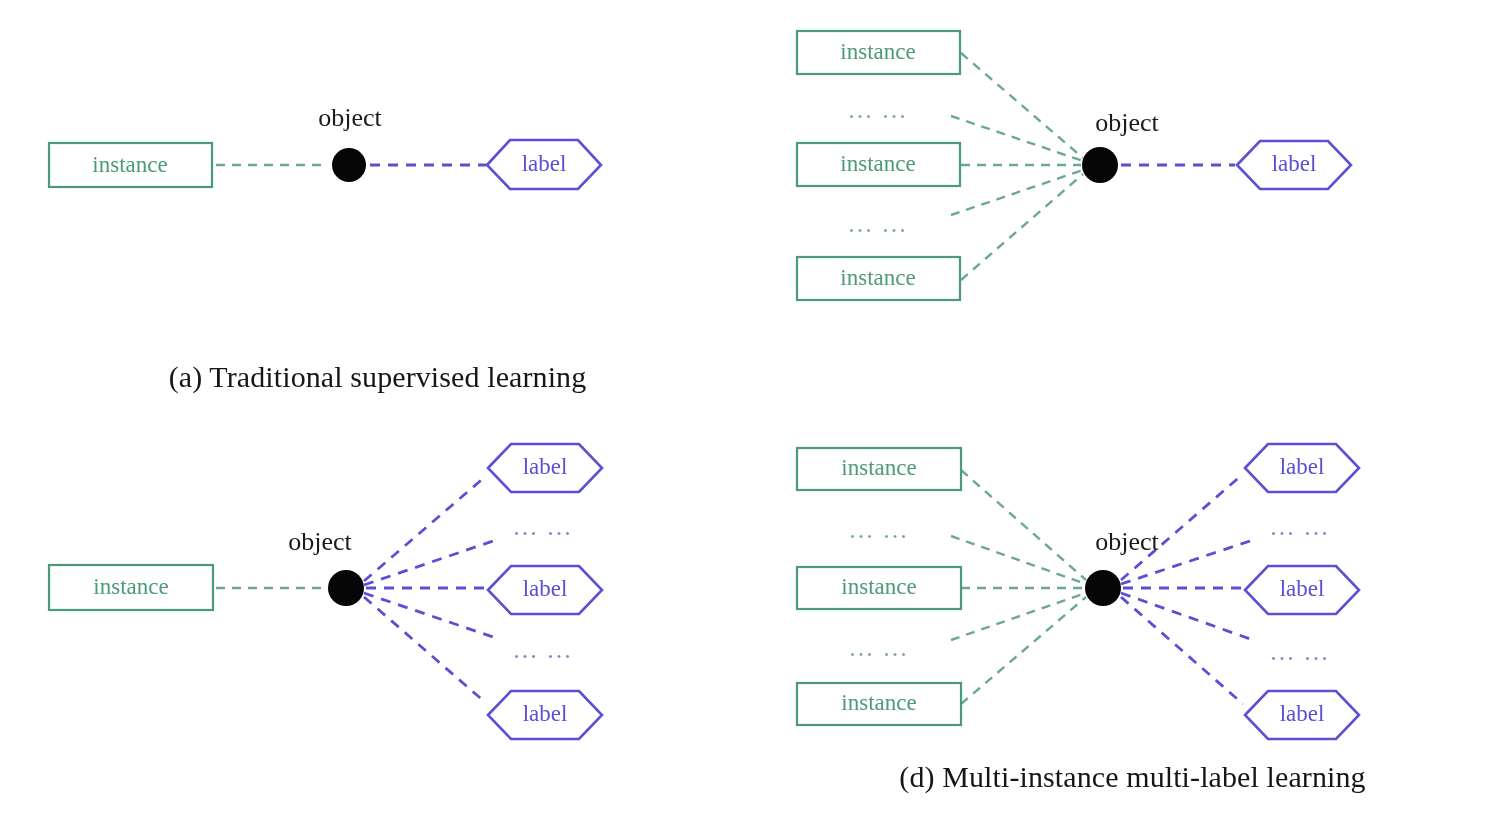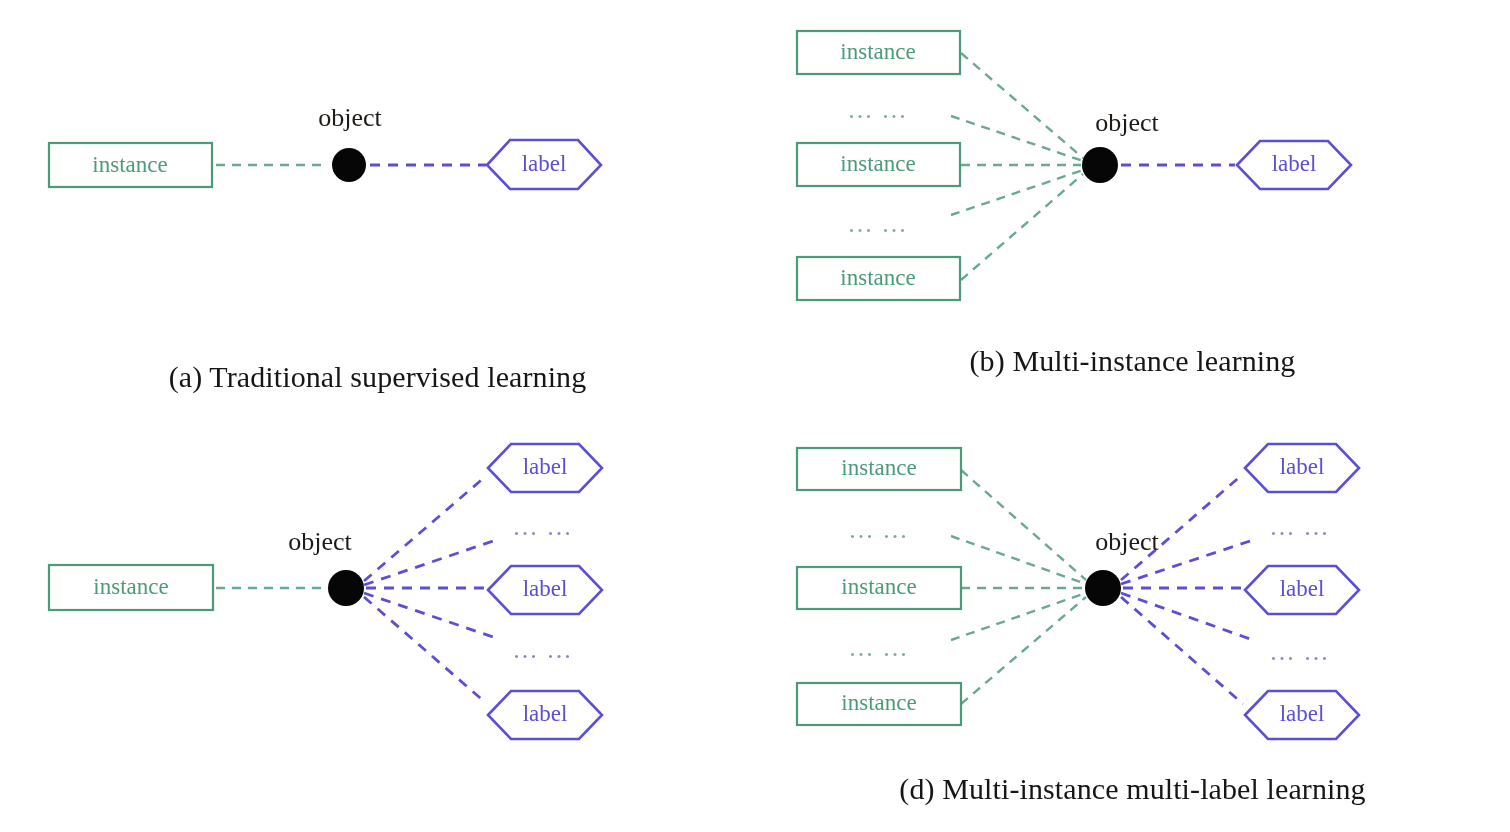--- a/index.html
+++ b/index.html
@@ -43,21 +43,21 @@
     text-align: center;
     font-family: "Liberation Serif", "DejaVu Serif", serif;
     font-size: 30px;
     color: #161616;
     letter-spacing: 0.1px;
     white-space: nowrap;
   }
   .cap-a { top: 360px; }
   .cap-b { top: 344px; }
   .cap-c { top: 344px; }
-  .cap-d { top: 356px; }
+  .cap-d { top: 344px; }
 
   
   text.node-text {
     font-family: "Liberation Serif", "DejaVu Serif", serif;
     font-size: 23px;
     text-anchor: middle;
     dominant-baseline: middle;
   }
   text.instance-text { fill: #4c9b78; }
   text.label-text { fill: #5b4fd4; }
@@ -163,21 +163,20 @@
       <g>
         <text class="object-text" x="372" y="125">object</text>
         <circle class="object-dot" cx="345" cy="165" r="18"></circle>
       </g>
 
       <g>
         <polygon class="label-hex" points="482,165 505,141 573,141 596,165 573,189 505,189"></polygon>
         <text class="node-text label-text" x="539" y="166">label</text>
       </g>
     </svg>
-    <div class="caption cap-b">(b) Multi-instance learning</div>
   </div>
 
   <div class="panel">
     <svg class="panel-svg" viewBox="0 0 755 416">
 
       <line class="edge-green" x1="216" y1="172" x2="327" y2="172"></line>
 
       <line class="edge-blue" x1="364" y1="165" x2="486" y2="60"></line>
       <line class="edge-blue" x1="364" y1="169" x2="496" y2="124"></line>
       <line class="edge-blue" x1="366" y1="172" x2="486" y2="172"></line>

